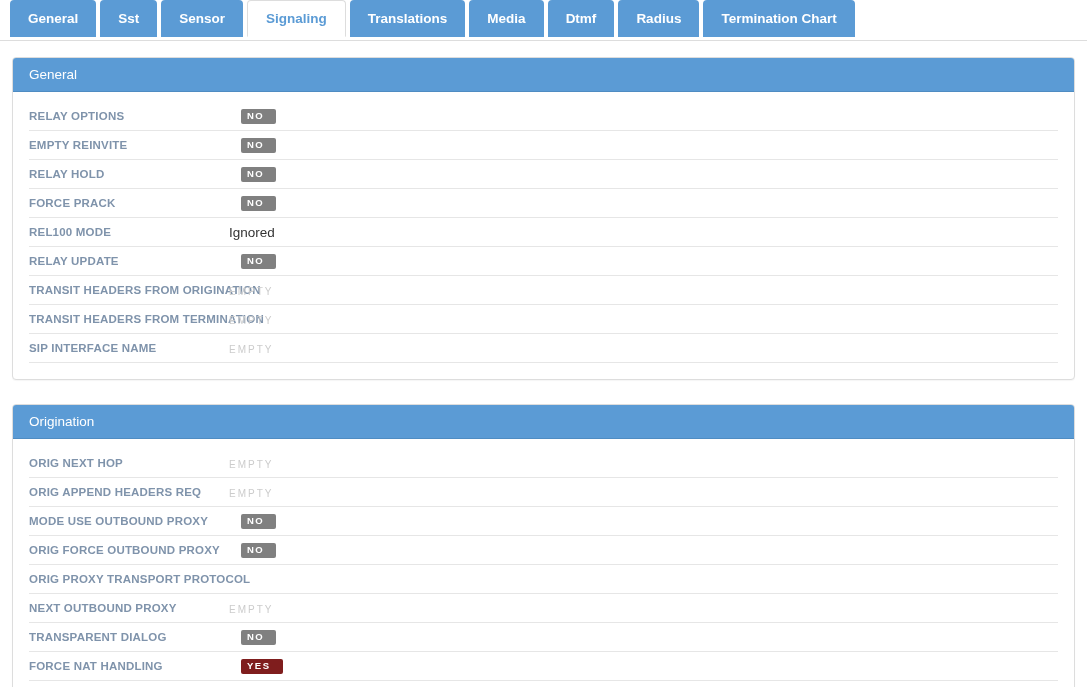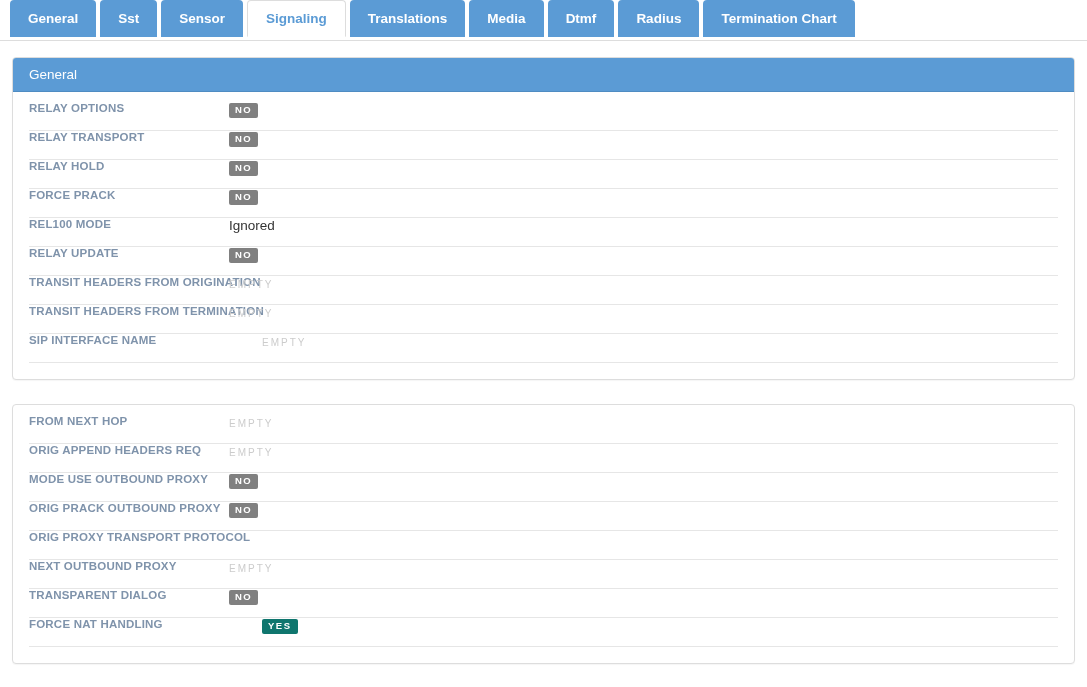--- a/index.html
+++ b/index.html
@@ -80,27 +80,27 @@
     font-size: 13.5px;
     border-bottom: 1px solid #4f8cc2;
   }
   .panel-body {
     padding: 10px 16px 16px 16px;
   }
 
   
   .row {
     display: flex;
+    align-items: center;
     height: 28px;
     border-bottom: 1px solid #e6e6e6;
     font-size: 0;
   }
   .row:last-child {
     border-bottom: 1px solid #e6e6e6;
-    gap: 33px;
   }
   .row-label {
     width: 200px;
     flex: 0 0 auto;
     color: #7f93ab;
     font-size: 11.5px;
     font-weight: bold;
     letter-spacing: 0.2px;
     white-space: nowrap;
   }
@@ -116,51 +116,52 @@
     color: #333333;
   }
   .empty {
     color: #cccccc;
     font-size: 10px;
     letter-spacing: 2px;
     font-weight: normal;
   }
   .badge {
     display: inline-block;
-    padding: 2px 6px 3px 6px;
+    padding: 2px 12px 3px 6px;
     border-radius: 2px;
     font-size: 9.5px;
     font-weight: bold;
     letter-spacing: 1.5px;
     color: #ffffff;
     line-height: 1;
     vertical-align: middle;
+    margin-left: 12px;
   }
   .badge-no {
     background: #808080;
   }
   .badge-yes {
-    background: #0f766e;
+    background: #7f1d1d;
   }
 </style>
 </head>
 <body>
 
 <div class="tabbar" id="tabbar"><div class="tab"><span>General</span></div><div class="tab"><span>Sst</span></div><div class="tab"><span>Sensor</span></div><div class="tab active"><span>Signaling</span></div><div class="tab"><span>Translations</span></div><div class="tab"><span>Media</span></div><div class="tab"><span>Dtmf</span></div><div class="tab"><span>Radius</span></div><div class="tab"><span>Termination Chart</span></div></div>
 
 <div class="content" id="panels">
     <div class="panel">
       <div class="panel-heading">General</div>
       <div class="panel-body">
         <div class="row">
           <div class="row-label">RELAY OPTIONS</div>
           <div class="row-value"><span class="badge badge-no">NO</span></div>
         </div>
         <div class="row">
-          <div class="row-label">RELAY TRANSPORT</div>
+          <div class="row-label">EMPTY REINVITE</div>
           <div class="row-value"><span class="badge badge-no">NO</span></div>
         </div>
         <div class="row">
           <div class="row-label">RELAY HOLD</div>
           <div class="row-value"><span class="badge badge-no">NO</span></div>
         </div>
         <div class="row">
           <div class="row-label">FORCE PRACK</div>
           <div class="row-value"><span class="badge badge-no">NO</span></div>
         </div>
@@ -180,35 +181,36 @@
           <div class="row-label">TRANSIT HEADERS FROM TERMINATION</div>
           <div class="row-value"><span class="empty">EMPTY</span></div>
         </div>
         <div class="row">
           <div class="row-label">SIP INTERFACE NAME</div>
           <div class="row-value"><span class="empty">EMPTY</span></div>
         </div>
       </div>
     </div>
     <div class="panel">
+      <div class="panel-heading">Origination</div>
       <div class="panel-body">
         <div class="row">
-          <div class="row-label">FROM NEXT HOP</div>
+          <div class="row-label">ORIG NEXT HOP</div>
           <div class="row-value"><span class="empty">EMPTY</span></div>
         </div>
         <div class="row">
           <div class="row-label">ORIG APPEND HEADERS REQ</div>
           <div class="row-value"><span class="empty">EMPTY</span></div>
         </div>
         <div class="row">
           <div class="row-label">MODE USE OUTBOUND PROXY</div>
           <div class="row-value"><span class="badge badge-no">NO</span></div>
         </div>
         <div class="row">
-          <div class="row-label">ORIG PRACK OUTBOUND PROXY</div>
+          <div class="row-label">ORIG FORCE OUTBOUND PROXY</div>
           <div class="row-value"><span class="badge badge-no">NO</span></div>
         </div>
         <div class="row">
           <div class="row-label">ORIG PROXY TRANSPORT PROTOCOL</div>
         </div>
         <div class="row">
           <div class="row-label">NEXT OUTBOUND PROXY</div>
           <div class="row-value"><span class="empty">EMPTY</span></div>
         </div>
         <div class="row">

